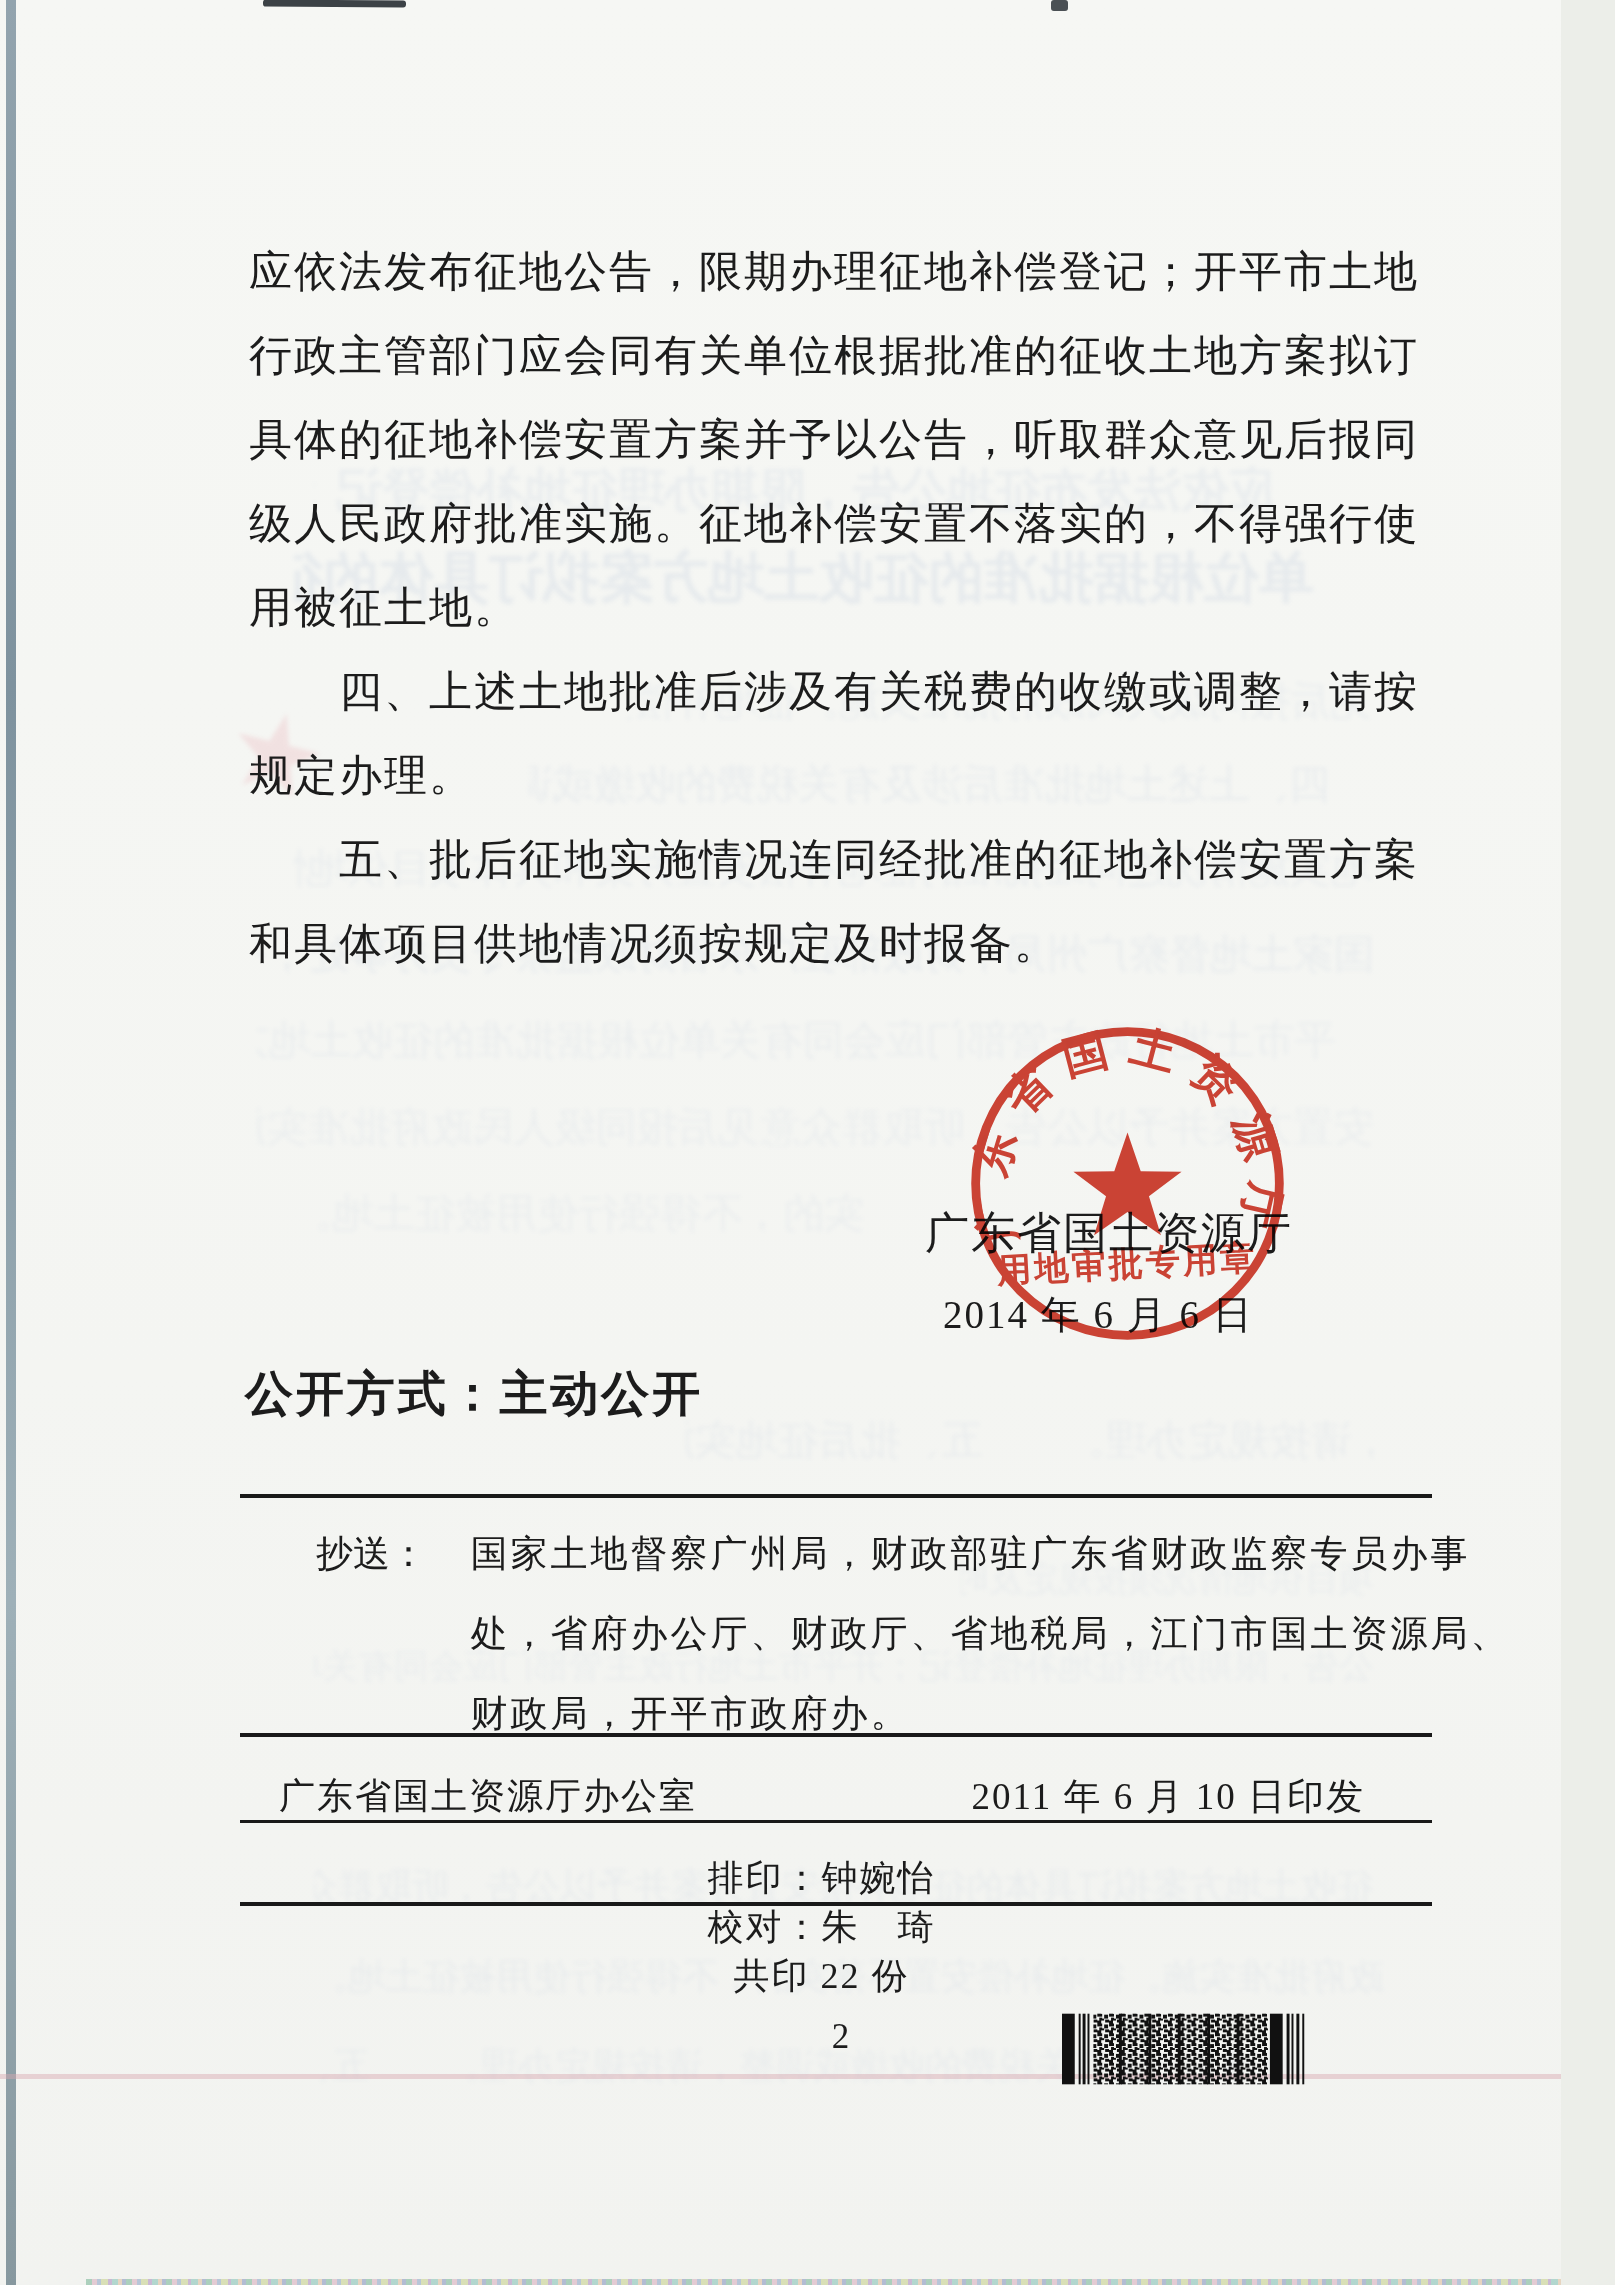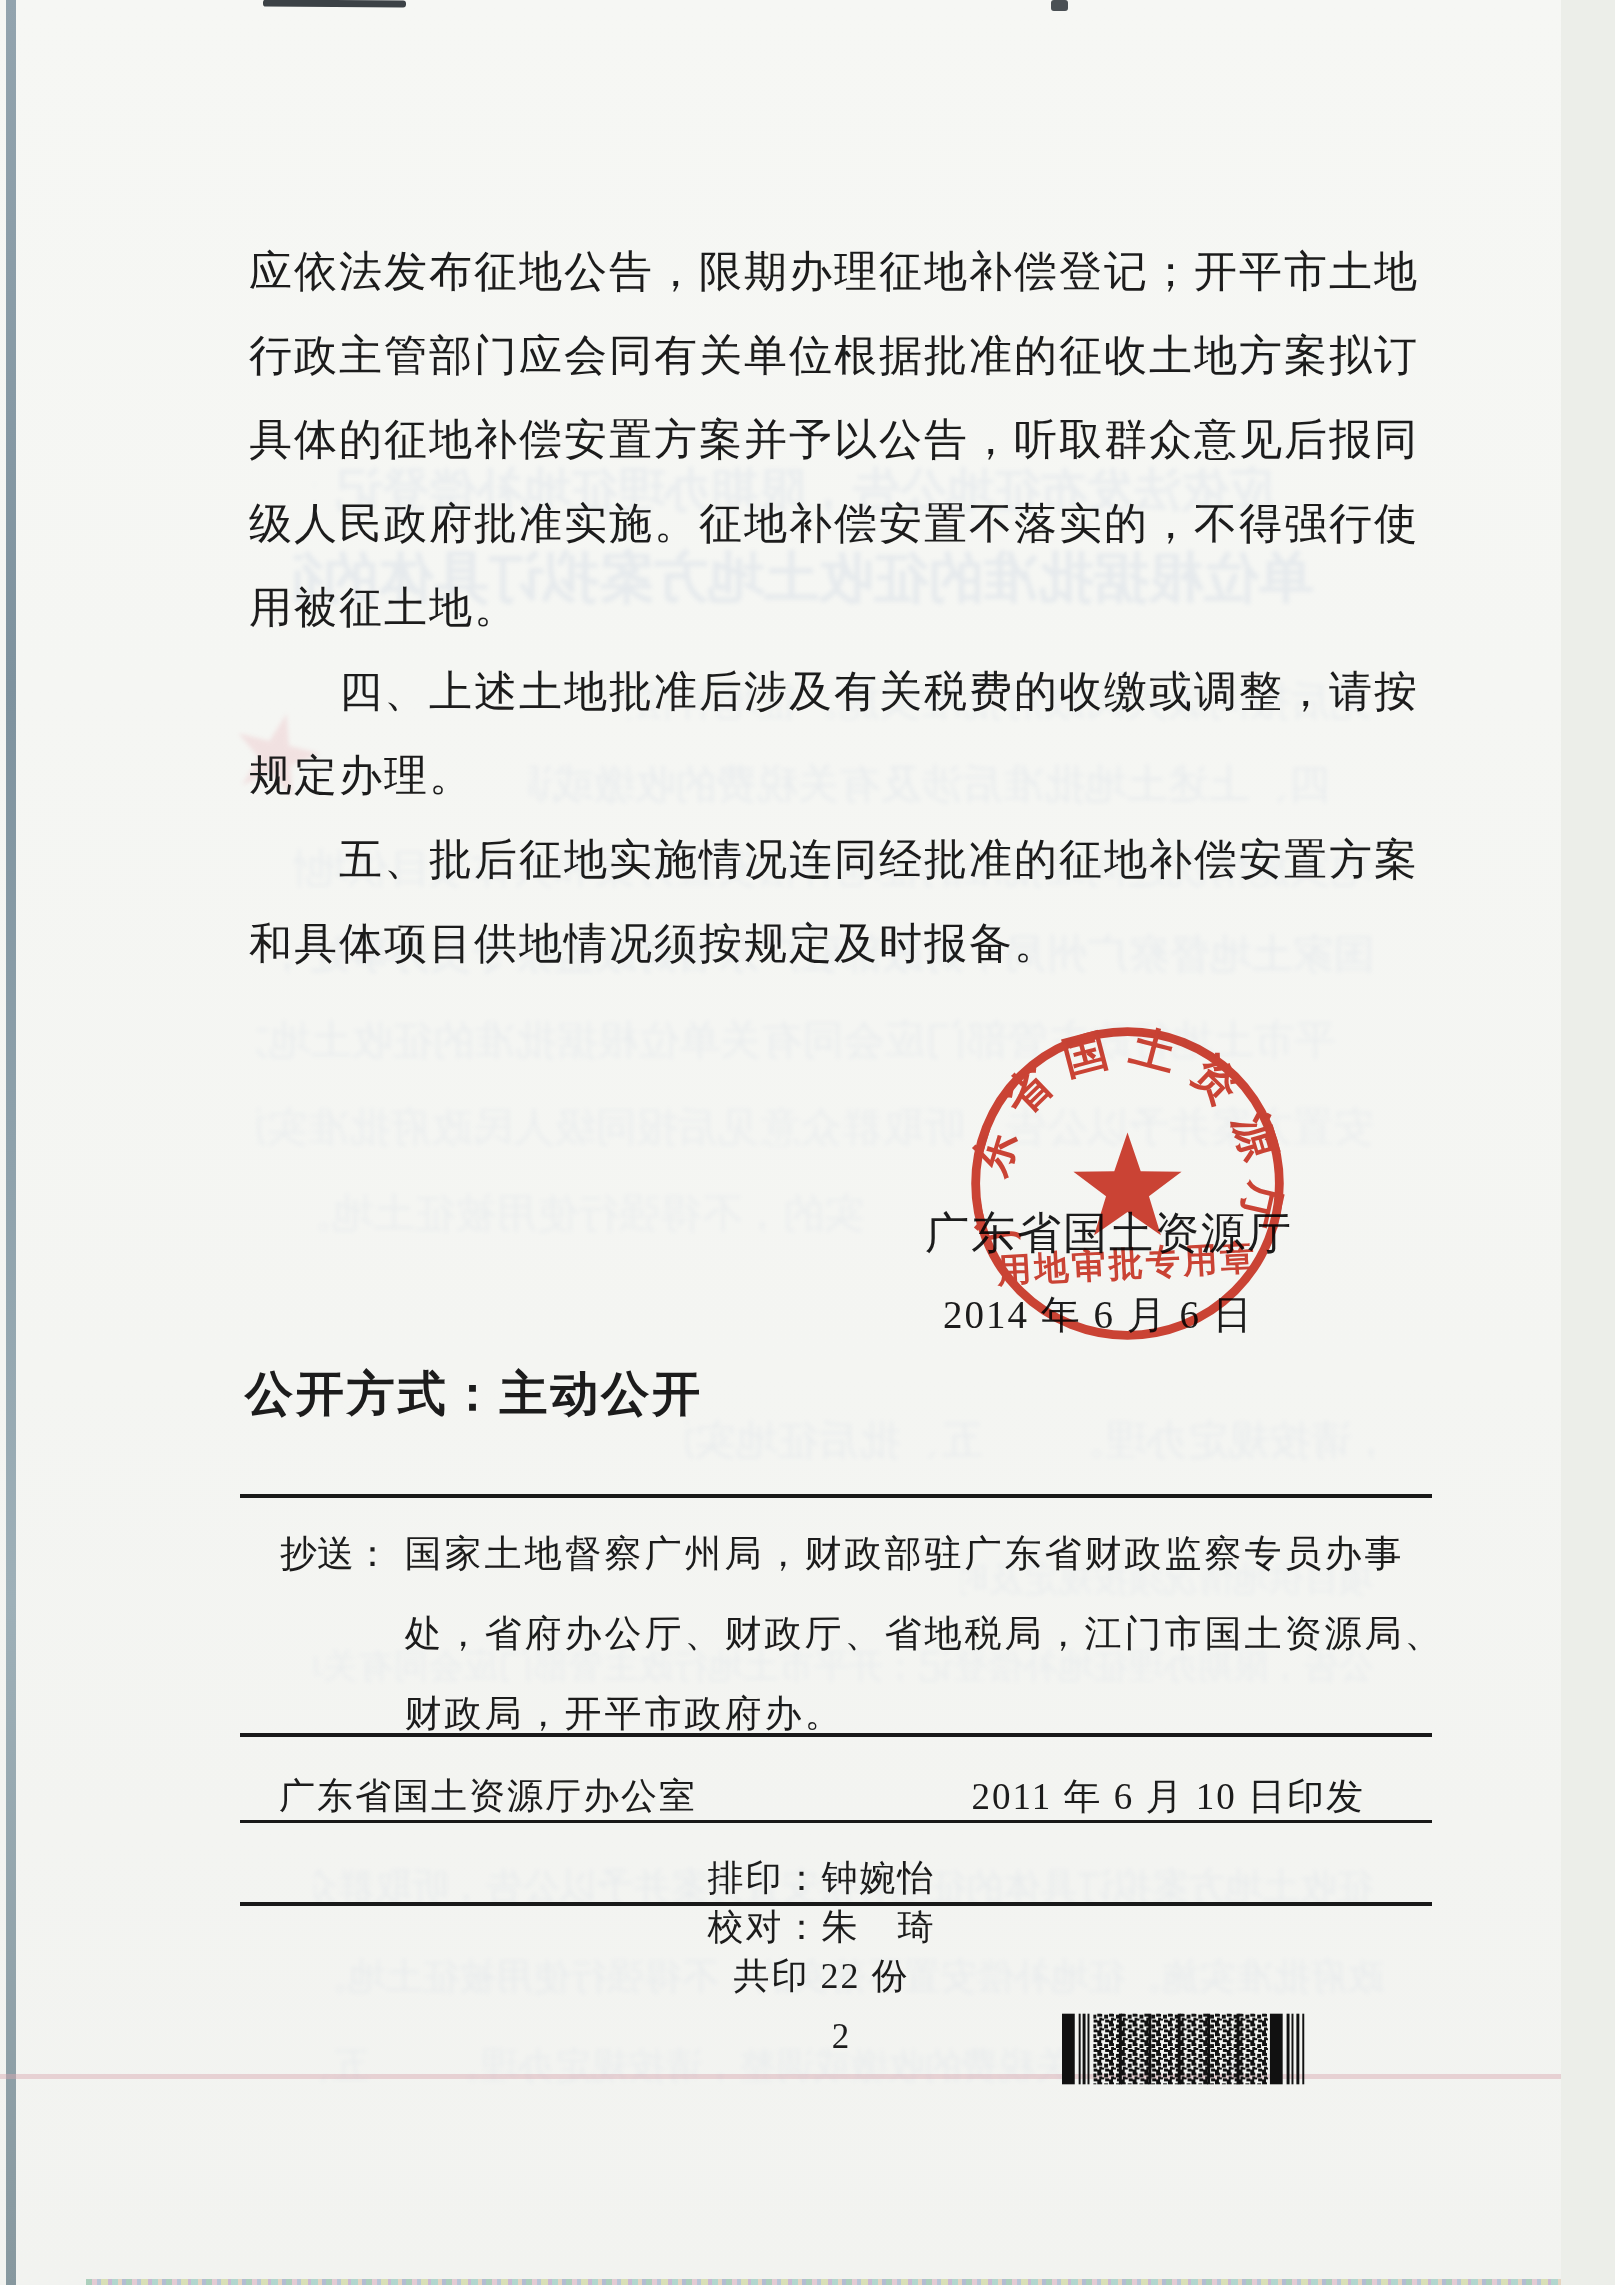--- a/index.html
+++ b/index.html
@@ -63,22 +63,22 @@
     font-weight:700;font-size:48px;letter-spacing:2.9px;
   }
   
   .rule{position:absolute;left:240px;width:1192px;background:#191919;z-index:2;}
   .rule-1{top:1494px;height:3.9px;}
   .rule-2{top:1733px;height:3.9px;}
   .rule-3{top:1820px;height:2.9px;}
   .rule-4{top:1902px;height:3.9px;}
   
   .cc-block{position:absolute;left:280px;top:1514px;display:flex;z-index:2;}
-  .cc-label{font-size:37px;line-height:80px;white-space:nowrap;}
-  .cc-lines{margin-left:12px;}
+  .cc-label{font-size:37px;line-height:80px;white-space:nowrap;margin-left:36px;}
+  .cc-lines{margin-left:42px;}
   .cc-line{height:80px;line-height:80px;white-space:nowrap;}
   .cc-lines .ch{display:inline-block;width:40px;text-align:center;font-size:37px;}
   
   .footer-row{position:absolute;left:278px;right:196px;display:flex;z-index:2;
     justify-content:space-between;align-items:center;height:53px;margin-top:19px;}
   .row-1{top:1751px;}
   .row-2{top:1835px;flex-direction:column;}
   .office .ch{display:inline-block;width:38px;text-align:center;font-size:36px;}
   .print-date{font-size:37px;letter-spacing:2px;}
   .typeset,.proofread,.copies{font-size:36px;letter-spacing:2px;}

